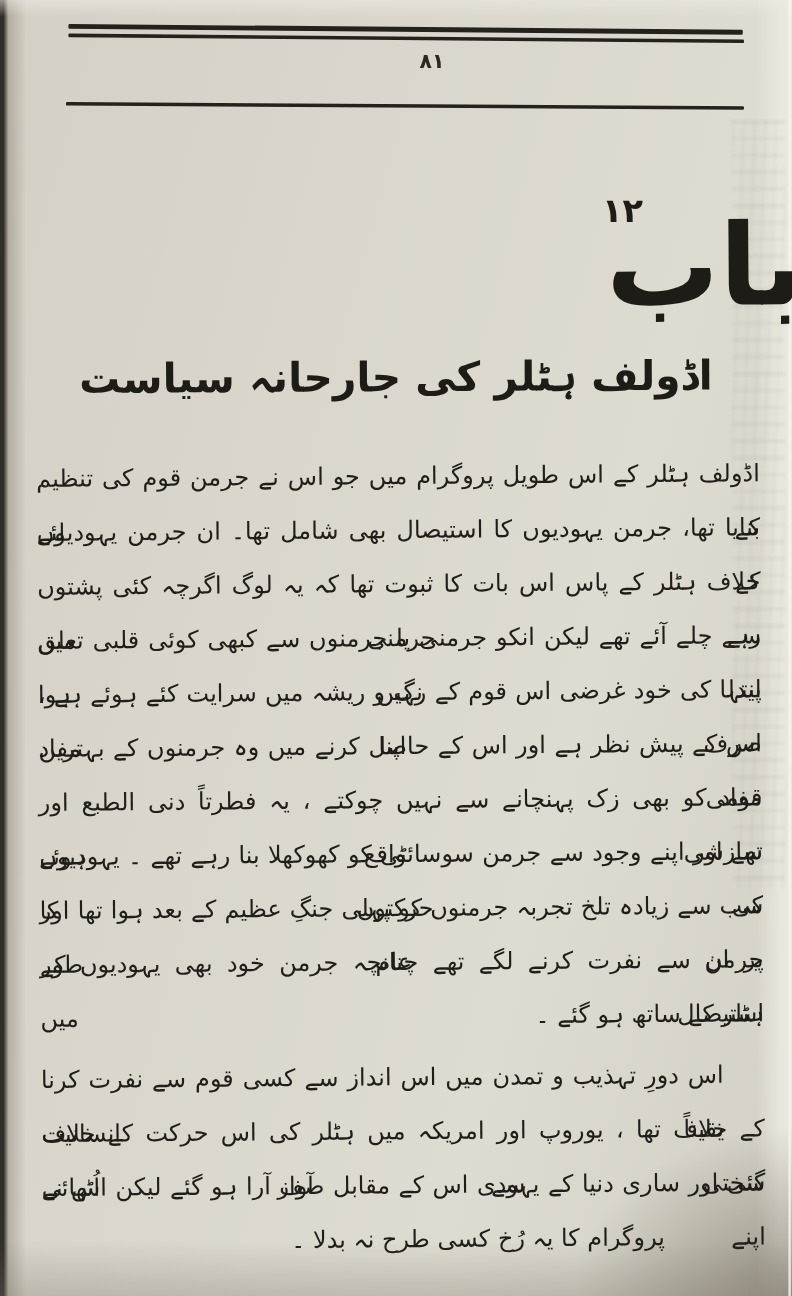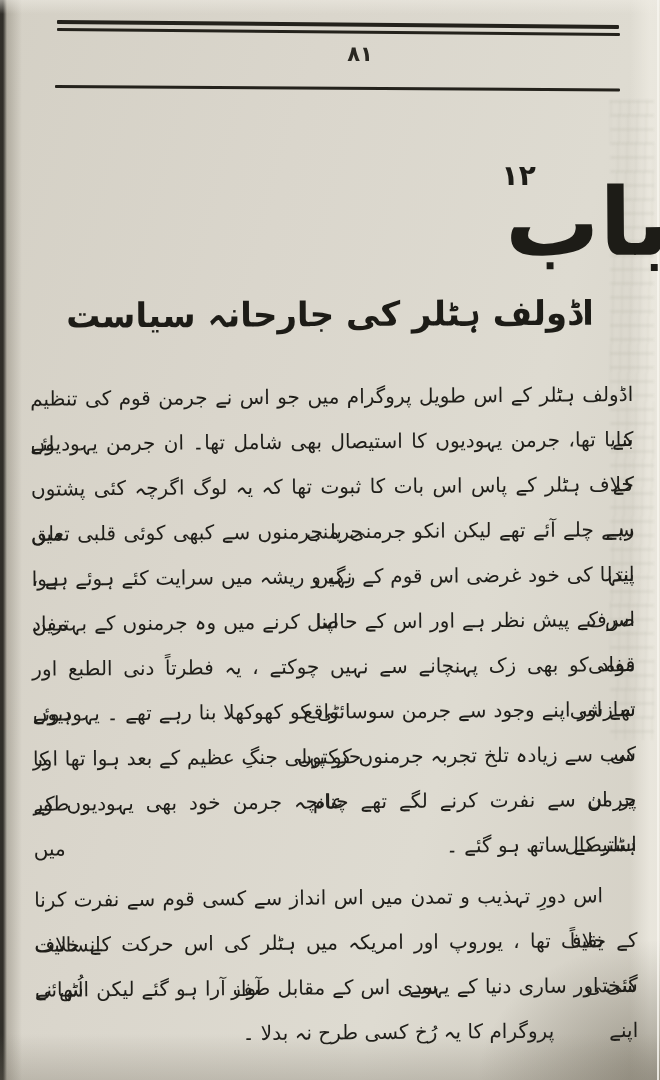--- a/index.html
+++ b/index.html
@@ -27,21 +27,21 @@
       repeating-linear-gradient(92deg, rgba(105,110,92,.08) 0 2px, rgba(105,110,92,0) 2px 9px);
     filter:blur(1.2px);opacity:.7;
   }
   .edge-white{position:absolute;top:0;right:1px;width:2px;height:100%;background:rgba(247,245,238,.85);}
   .rule{position:absolute;background:#24221c;border-radius:1px;transform-origin:left center;}
   .rule-top-a{left:57px;top:20px;width:562px;height:4px;transform:rotate(.5deg);}
   .rule-top-b{left:57px;top:28px;width:563px;height:3px;transform:rotate(.5deg);}
   .rule-mid{left:55px;top:85px;width:565px;height:3px;transform:rotate(.35deg);}
   .page-number{
     position:absolute;left:330px;top:42px;width:60px;
-    text-align:center;font-size:21px;letter-spacing:3px;font-weight:bold;color:#2a2822;
+    text-align:center;font-size:17px;letter-spacing:3px;font-weight:bold;color:#2a2822;
   }
   .chapter{position:absolute;top:168px;left:0;width:100%;}
   .bab{
     position:relative;display:inline-block;transform:translateX(10px) rotate(-.4deg);
     font-size:94px;line-height:110px;font-weight:bold;color:#1d1c17;
   }
   .bab-num{
     position:absolute;top:-14px;left:76%;
     font-size:28px;line-height:43px;font-weight:bold;color:#1d1c17;
   }

